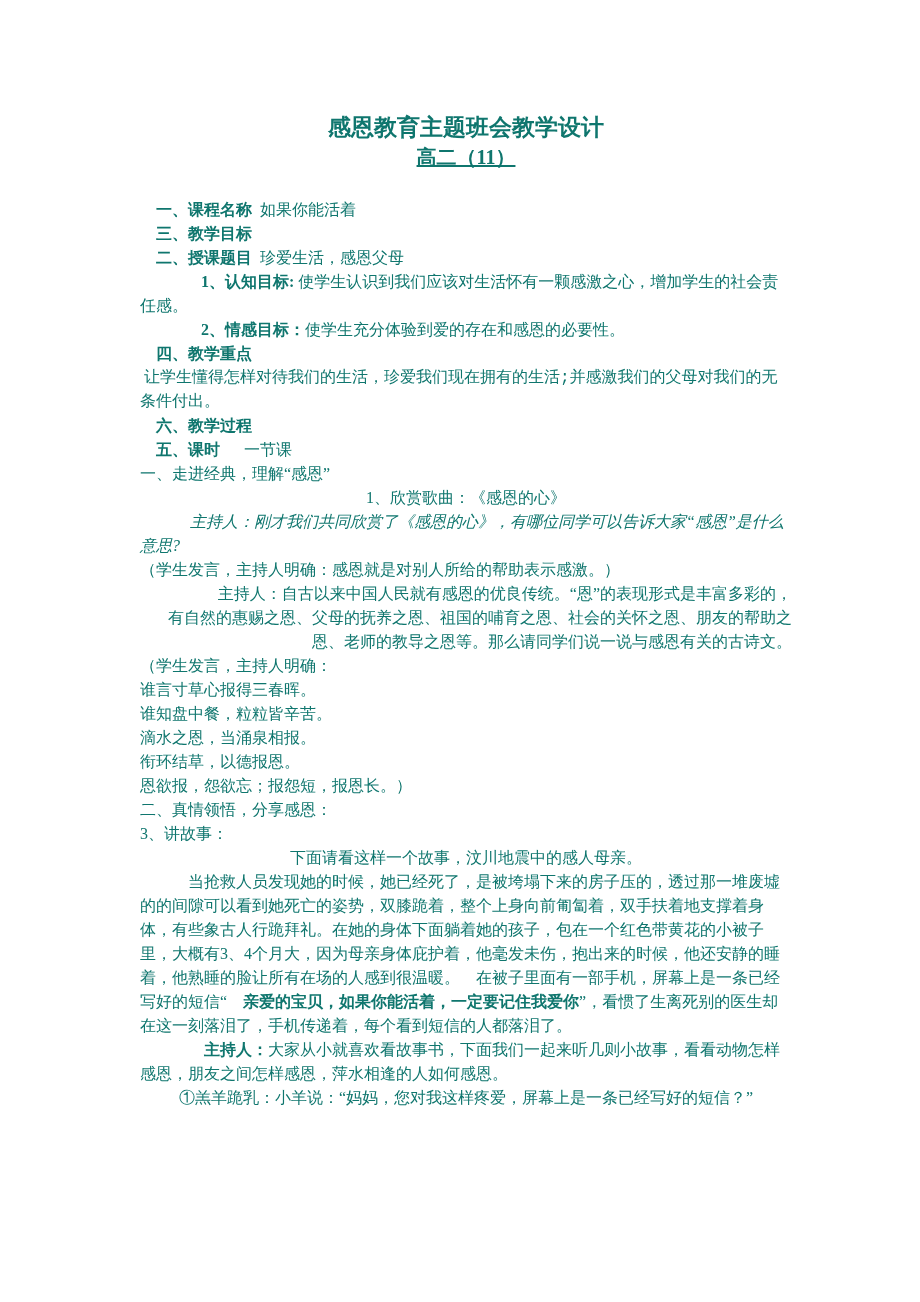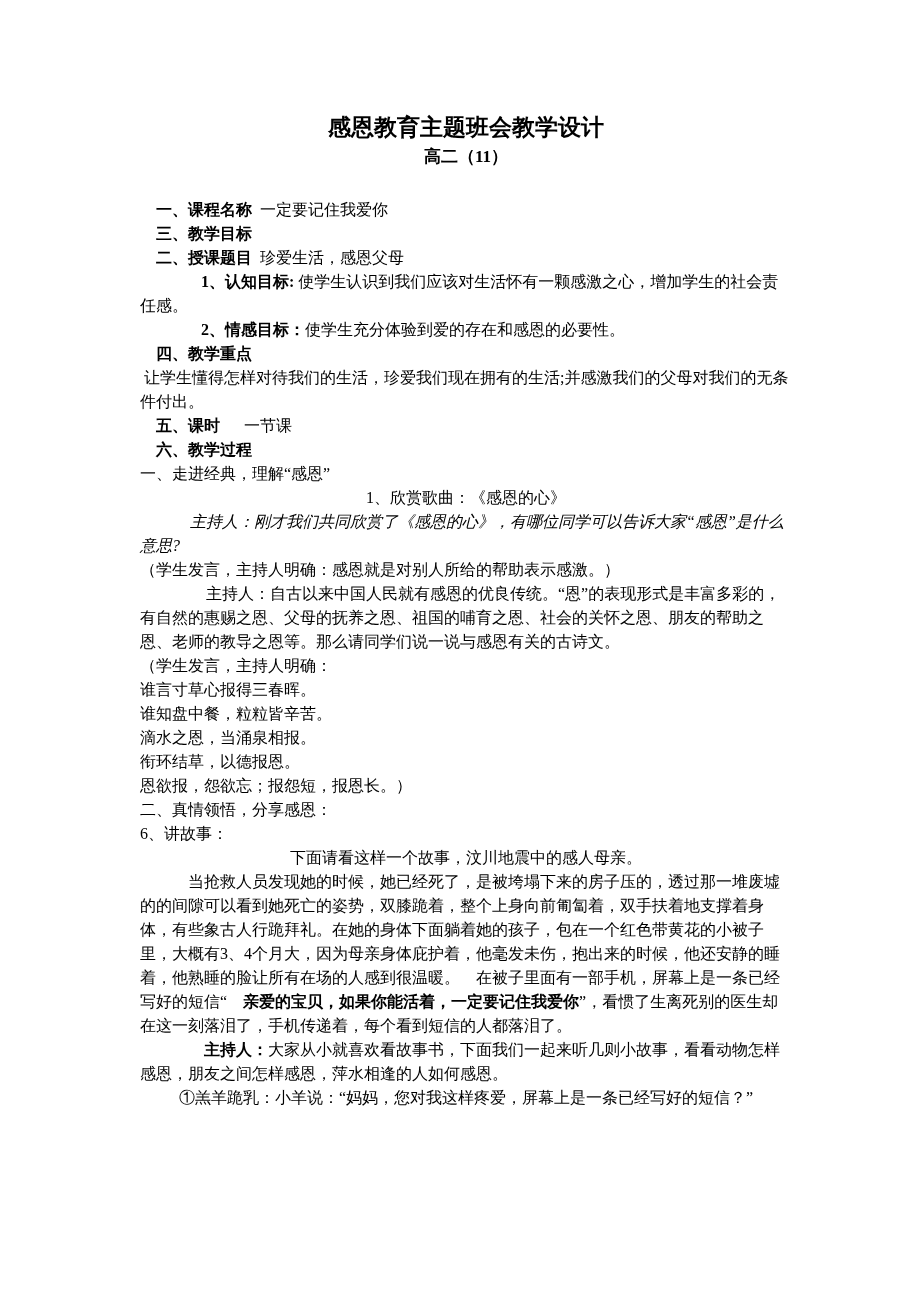--- a/index.html
+++ b/index.html
@@ -7,93 +7,94 @@
     padding: 0;
     background: #ffffff;
   }
   .page {
     position: relative;
     width: 920px;
     height: 1302px;
     background: #ffffff;
     overflow: hidden;
     font-family: "Liberation Serif", "DejaVu Serif", serif;
-    color: #000000;
+    color: #0f766e;
   }
   .content {
     position: absolute;
     left: 140px;
     top: 112px;
     width: 652px;
   }
   .doc-title {
     text-align: center;
     font-weight: bold;
     font-size: 23px;
     line-height: 32px;
     margin: 0;
   }
   .doc-subtitle {
     text-align: center;
     font-weight: bold;
-    font-size: 17px;
+    font-size: 20px;
     line-height: 26px;
     margin: 0 0 28px 0;
+    text-decoration: underline;
   }
   .doc-body p {
     margin: 0;
     font-size: 16px;
     line-height: 24px;
     white-space: pre-wrap;
     word-break: break-all;
   }
   .b { font-weight: bold; margin-left: 16px; }
 
   
   .p0   { }
   .h-ind { margin-left: 8px; }
   .ti45 { text-indent: 45px; }
-  .ml52 { margin-left: 50px; text-indent: 4px; }
+  .ml52 { margin-left: 50px; text-indent: 4px; font-family: Liberation Mono, monospace; }
   .ml24 { margin-left: 24px; text-align: center; }
   .ti50 { text-indent: 50px; font-style: italic; }
   .ml50 { margin-left: 50px; }
-  .ti66 { text-indent: 66px; }
+  .ti66 { text-indent: 66px; text-align: right; }
   .ml115{ margin-left: 115px; }
   .ml18 { margin-left: 18px; }
   .ti48 { text-indent: 48px; }
 </style>
 </head>
 <body>
 
 <div class="page">
   <div class="content">
     <p class="doc-title">感恩教育主题班会教学设计</p>
     <p class="doc-subtitle">高二（11）</p>
     <div class="doc-body">
-        <p class="h-ind"><span class="b">一、课程名称</span><span>  一定要记住我爱你</span></p>
+        <p class="h-ind"><span class="b">一、课程名称</span><span>  如果你能活着</span></p>
         <p class="h-ind"><span class="b">三、教学目标</span></p>
         <p class="h-ind"><span class="b">二、授课题目</span><span>  珍爱生活，感恩父母</span></p>
         <p class="ti45"><span class="b">1、认知目标:</span><span> 使学生认识到我们应该对生活怀有一颗感激之心，增加学生的社会责任感。</span></p>
         <p class="ti45"><span class="b">2、情感目标：</span><span>使学生充分体验到爱的存在和感恩的必要性。</span></p>
         <p class="h-ind"><span class="b">四、教学重点</span></p>
         <p class="ml52"><span>让学生懂得怎样对待我们的生活，珍爱我们现在拥有的生活;并感激我们的父母对我们的无条件付出。</span></p>
+        <p class="p0"><span class="b">六、教学过程</span></p>
         <p class="p0"><span class="b">五、课时</span><span>      一节课</span></p>
-        <p class="p0"><span class="b">六、教学过程</span></p>
         <p class="p0"><span>一、走进经典，理解“感恩”</span></p>
         <p class="ml24"><span>1、欣赏歌曲：《感恩的心》</span></p>
         <p class="ti50"><span>主持人：刚才我们共同欣赏了《感恩的心》，有哪位同学可以告诉大家“感恩”是什么意思?</span></p>
         <p class="ml50"><span>（学生发言，主持人明确：感恩就是对别人所给的帮助表示感激。）</span></p>
         <p class="ti66"><span>主持人：自古以来中国人民就有感恩的优良传统。“恩”的表现形式是丰富多彩的，有自然的惠赐之恩、父母的抚养之恩、祖国的哺育之恩、社会的关怀之恩、朋友的帮助之恩、老师的教导之恩等。那么请同学们说一说与感恩有关的古诗文。</span></p>
         <p class="ml115"><span>（学生发言，主持人明确：</span></p>
         <p class="ml115"><span>谁言寸草心报得三春晖。</span></p>
         <p class="ml115"><span>谁知盘中餐，粒粒皆辛苦。</span></p>
         <p class="ml115"><span>滴水之恩，当涌泉相报。</span></p>
         <p class="ml115"><span>衔环结草，以德报恩。</span></p>
         <p class="ml115"><span>恩欲报，怨欲忘；报怨短，报恩长。）</span></p>
         <p class="p0"><span>二、真情领悟，分享感恩：</span></p>
-        <p class="ml18"><span>6、讲故事：</span></p>
+        <p class="ml18"><span>3、讲故事：</span></p>
         <p class="ml24"><span>下面请看这样一个故事，汶川地震中的感人母亲。</span></p>
         <p class="ti48"><span>当抢救人员发现她的时候，她已经死了，是被垮塌下来的房子压的，透过那一堆废墟的的间隙可以看到她死亡的姿势，双膝跪着，整个上身向前匍匐着，双手扶着地支撑着身体，有些象古人行跪拜礼。在她的身体下面躺着她的孩子，包在一个红色带黄花的小被子里，大概有3、4个月大，因为母亲身体庇护着，他毫发未伤，抱出来的时候，他还安静的睡着，他熟睡的脸让所有在场的人感到很温暖。　在被子里面有一部手机，屏幕上是一条已经写好的短信“</span><span class="b">亲爱的宝贝，如果你能活着，一定要记住我爱你</span><span>”，看惯了生离死别的医生却在这一刻落泪了，手机传递着，每个看到短信的人都落泪了。</span></p>
         <p class="ti48"><span class="b">主持人：</span><span>大家从小就喜欢看故事书，下面我们一起来听几则小故事，看看动物怎样感恩，朋友之间怎样感恩，萍水相逢的人如何感恩。</span></p>
         <p class="ml24"><span>①羔羊跪乳：小羊说：“妈妈，您对我这样疼爱，屏幕上是一条已经写好的短信？”</span></p>
       </div>
   </div>
 </div>
 
 </body></html>

